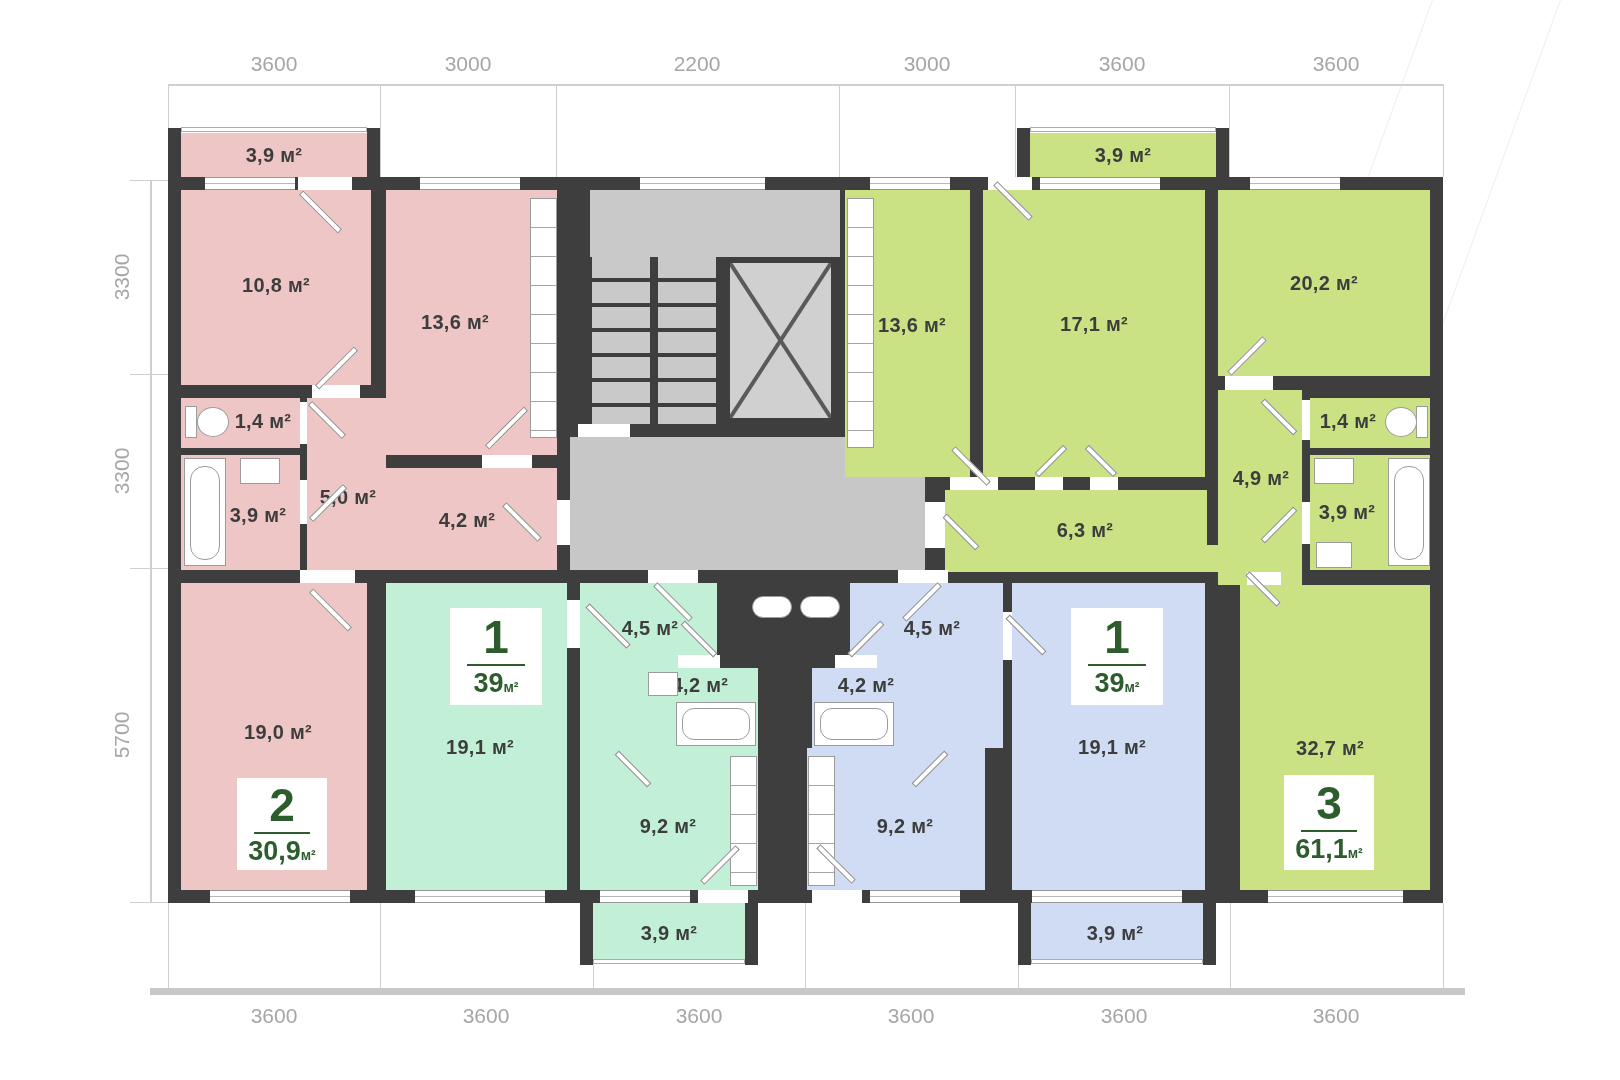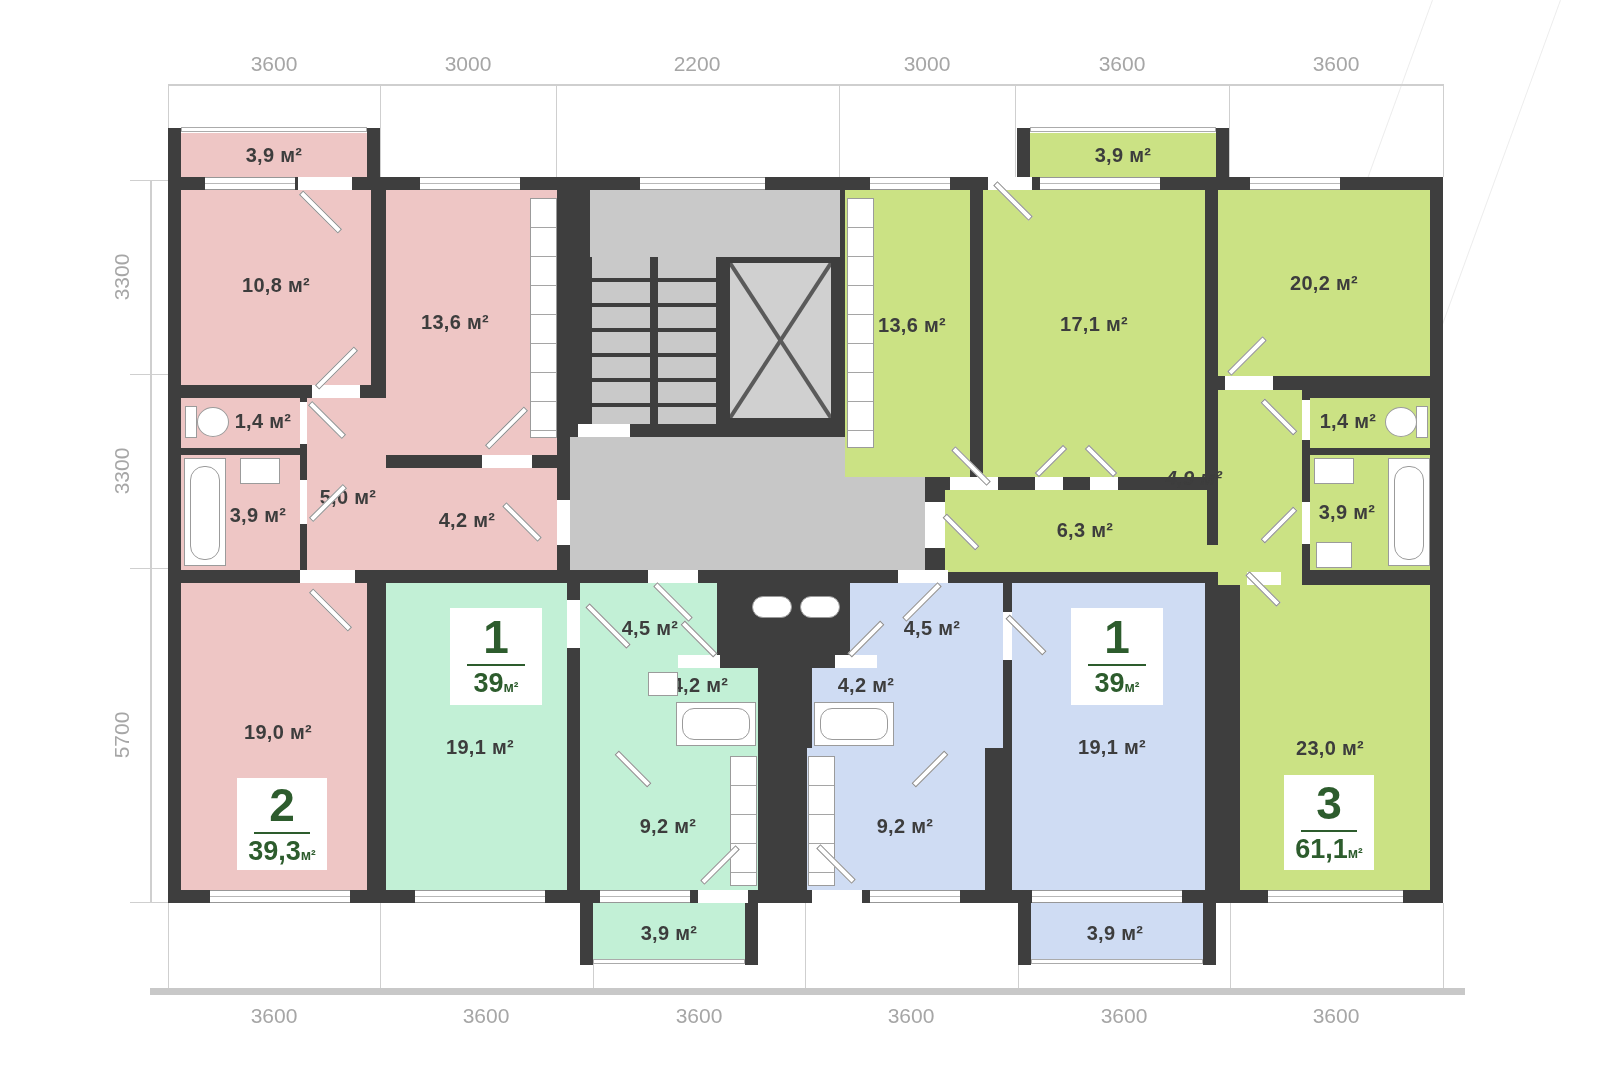--- a/index.html
+++ b/index.html
@@ -120,21 +120,21 @@
   <div class="lbl" style="left:258px;top:515px;">3,9 м²</div>
   <div class="room" style="left:307px;top:398px;width:79px;height:172px;background:#eec6c5;"></div>
   <div class="room" style="left:386px;top:468px;width:171px;height:102px;background:#eec6c5;"></div>
   <div class="lbl" style="left:348px;top:497px;">5,0 м²</div>
   <div class="lbl" style="left:467px;top:520px;">4,2 м²</div>
   <div class="room" style="left:181px;top:583px;width:186px;height:307px;background:#eec6c5;"></div>
   <div class="lbl" style="left:278px;top:732px;">19,0 м²</div>
   <div class="badge" style="left:237px;top:778px;width:90px;height:92px;">
     <div class="num">2</div>
     <div class="rule"></div>
-    <div class="ar"><span>39,3</span><span class="u">м²</span></div>
+    <div class="ar"><span>30,9</span><span class="u">м²</span></div>
   </div>
 
   <div class="gray" style="left:590px;top:190px;width:250px;height:67px;background:#c9c9c9;"></div>
   <div class="steps" style="left:592px;top:257px;width:58px;height:167px;"></div>
   <div class="steps" style="left:658px;top:257px;width:58px;height:167px;"></div>
   <div class="abs" style="left:724px;top:257px;width:113px;height:167px;border:6px solid #3e3e3e;background:#d0d0d0;box-sizing:border-box;">
     <svg width="101" height="155" style="display:block;">
       <line x1="0" y1="0" x2="101" y2="155" stroke="#5a5a5a" stroke-width="4"></line>
       <line x1="101" y1="0" x2="0" y2="155" stroke="#5a5a5a" stroke-width="4"></line>
     </svg>
@@ -188,32 +188,32 @@
   <div class="lbl" style="left:912px;top:325px;">13,6 м²</div>
   <div class="room" style="left:983px;top:190px;width:222px;height:287px;background:#cbe284;"></div>
   <div class="lbl" style="left:1094px;top:324px;">17,1 м²</div>
   <div class="room" style="left:1218px;top:190px;width:212px;height:186px;background:#cbe284;"></div>
   <div class="lbl" style="left:1324px;top:283px;">20,2 м²</div>
   <div class="room" style="left:1310px;top:398px;width:120px;height:50px;background:#cbe284;"></div>
   <div class="fix" style="left:1416px;top:406px;width:12px;height:32px;"></div>
   <div class="fix" style="left:1385px;top:407px;width:32px;height:30px;border-radius:50%;"></div>
   <div class="lbl" style="left:1348px;top:421px;">1,4 м²</div>
   <div class="room" style="left:1218px;top:390px;width:84px;height:195px;background:#cbe284;"></div>
-  <div class="lbl" style="left:1194px;top:478px;font-style:italic;">4,9 м²</div>
+  <div class="lbl" style="left:1261px;top:478px;">4,9 м²</div>
   <div class="room" style="left:1310px;top:455px;width:120px;height:115px;background:#cbe284;"></div>
   <div class="fix" style="left:1388px;top:458px;width:42px;height:108px;"></div>
   <div class="fix" style="left:1394px;top:466px;width:30px;height:94px;border-radius:14px;"></div>
   <div class="fix" style="left:1314px;top:458px;width:40px;height:26px;"></div>
   <div class="fix" style="left:1316px;top:542px;width:36px;height:26px;"></div>
   <div class="lbl" style="left:1347px;top:512px;">3,9 м²</div>
   <div class="room" style="left:945px;top:490px;width:262px;height:82px;background:#cbe284;"></div>
   <div class="room" style="left:1207px;top:545px;width:11px;height:27px;background:#cbe284;"></div>
   <div class="lbl" style="left:1085px;top:530px;">6,3 м²</div>
   <div class="room" style="left:1240px;top:585px;width:190px;height:305px;background:#cbe284;"></div>
-  <div class="lbl" style="left:1330px;top:748px;">23,0 м²</div>
+  <div class="lbl" style="left:1330px;top:748px;">32,7 м²</div>
   <div class="badge" style="left:1284px;top:775px;width:90px;height:95px;">
     <div class="num">3</div>
     <div class="rule"></div>
     <div class="ar"><span>61,1</span><span class="u">м²</span></div>
   </div>
 
   <div class="win" style="left:205px;top:177px;width:90px;height:13px;"></div>
   <div class="gap" style="left:298px;top:177px;width:54px;height:13px;"></div>
   <div class="win" style="left:420px;top:177px;width:100px;height:13px;"></div>
   <div class="win" style="left:640px;top:177px;width:125px;height:13px;"></div>

